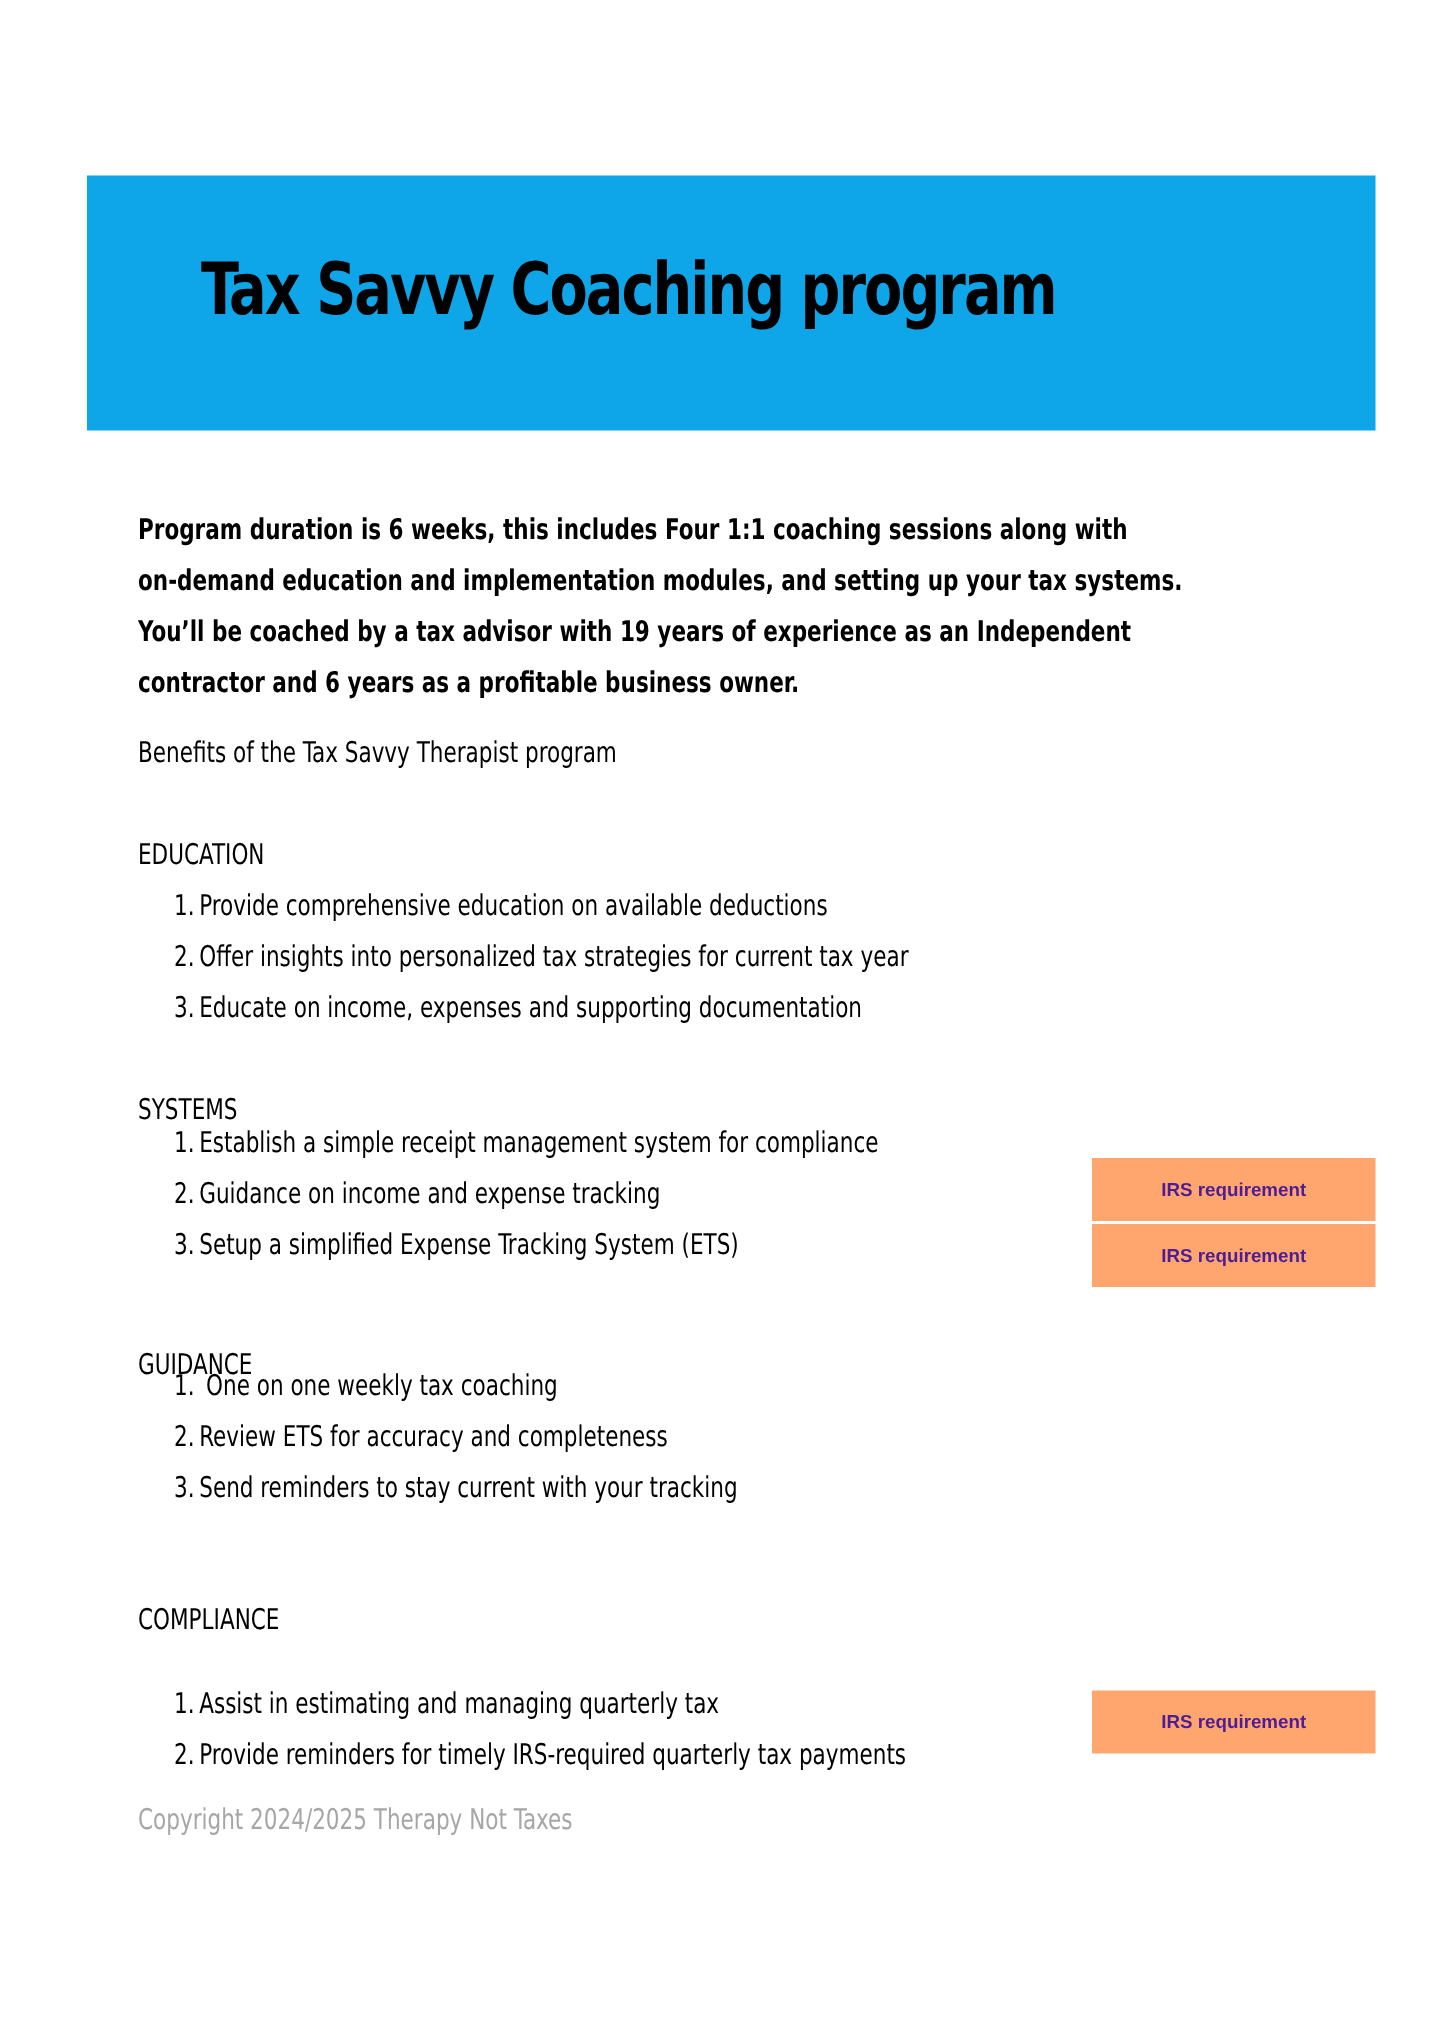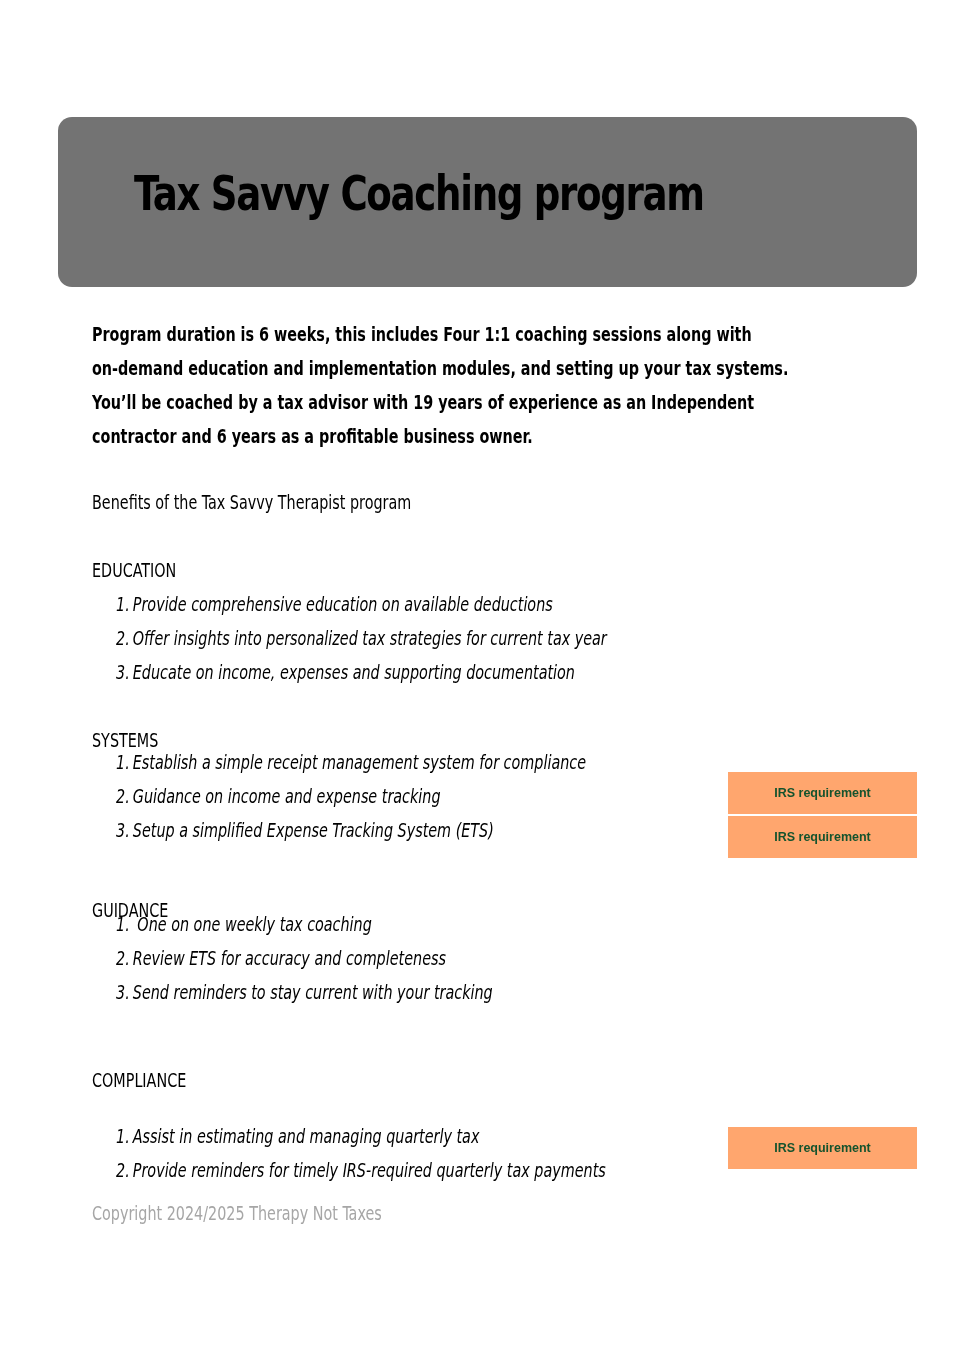--- a/index.html
+++ b/index.html
@@ -1,33 +1,33 @@
 <!DOCTYPE html>
 <html><head>
   <meta charset="utf-8">
   <style>
     html, body { margin: 0; padding: 0; background: #ffffff; }
     body { width: 969px; height: 1356px; position: relative; overflow: hidden;
            font-family: "DejaVu Sans Condensed", "DejaVu Sans", sans-serif; color: #000; }
-    .banner { position: absolute; left: 58px; top: 117px; width: 859px; height: 170px; background: #737373; border-radius: 14px; }
+    .banner { position: absolute; left: 58px; top: 117px; width: 859px; height: 170px; background: #0ea5e9; }
     .banner h1 { position: absolute; left: 76px; top: 48px; margin: 0; font-size: 48px; font-weight: bold;
                  font-family: "DejaVu Sans Condensed", "DejaVu Sans", sans-serif; letter-spacing: -1.5px;
                  transform: scaleX(0.86); transform-origin: left center; white-space: nowrap; color: #000; }
-    .intro { position: absolute; left: 92px; top: 317px; width: 820px; }
+    .intro { position: absolute; left: 92px; top: 336px; width: 820px; }
     .intro p { margin: 0; font-size: 19px; font-weight: bold; line-height: 34px; white-space: nowrap;
                transform: scaleX(0.84); transform-origin: left center; }
     .txt { position: absolute; left: 92px; font-size: 19px; line-height: 34px; white-space: nowrap;
            transform: scaleX(0.84); transform-origin: left center; }
-    .section-list { position: absolute; left: 116px; margin: 0; padding: 0; list-style: none; font-style: italic; }
+    .section-list { position: absolute; left: 116px; margin: 0; padding: 0; list-style: none; }
     .section-list li { font-size: 19px; line-height: 34px; white-space: nowrap;
                        transform: scaleX(0.84); transform-origin: left center; }
     .section-list li .num { display: inline-block; width: 20px; }
     .badge { position: absolute; left: 728px; width: 189px; height: 42px; background: #ffa66e;
              display: flex; align-items: center; justify-content: center;
-             font-family: "Liberation Sans", sans-serif; font-weight: bold; font-size: 12.5px; color: #14532d; }
+             font-family: "Liberation Sans", sans-serif; font-weight: bold; font-size: 12.5px; color: #4c1d95; }
     .copyright { color: #a6a6a6; }
   </style>
 </head>
 <body>
 
 <div class="banner">
   <h1>Tax Savvy Coaching program</h1>
 </div>
 
 <div class="intro">

